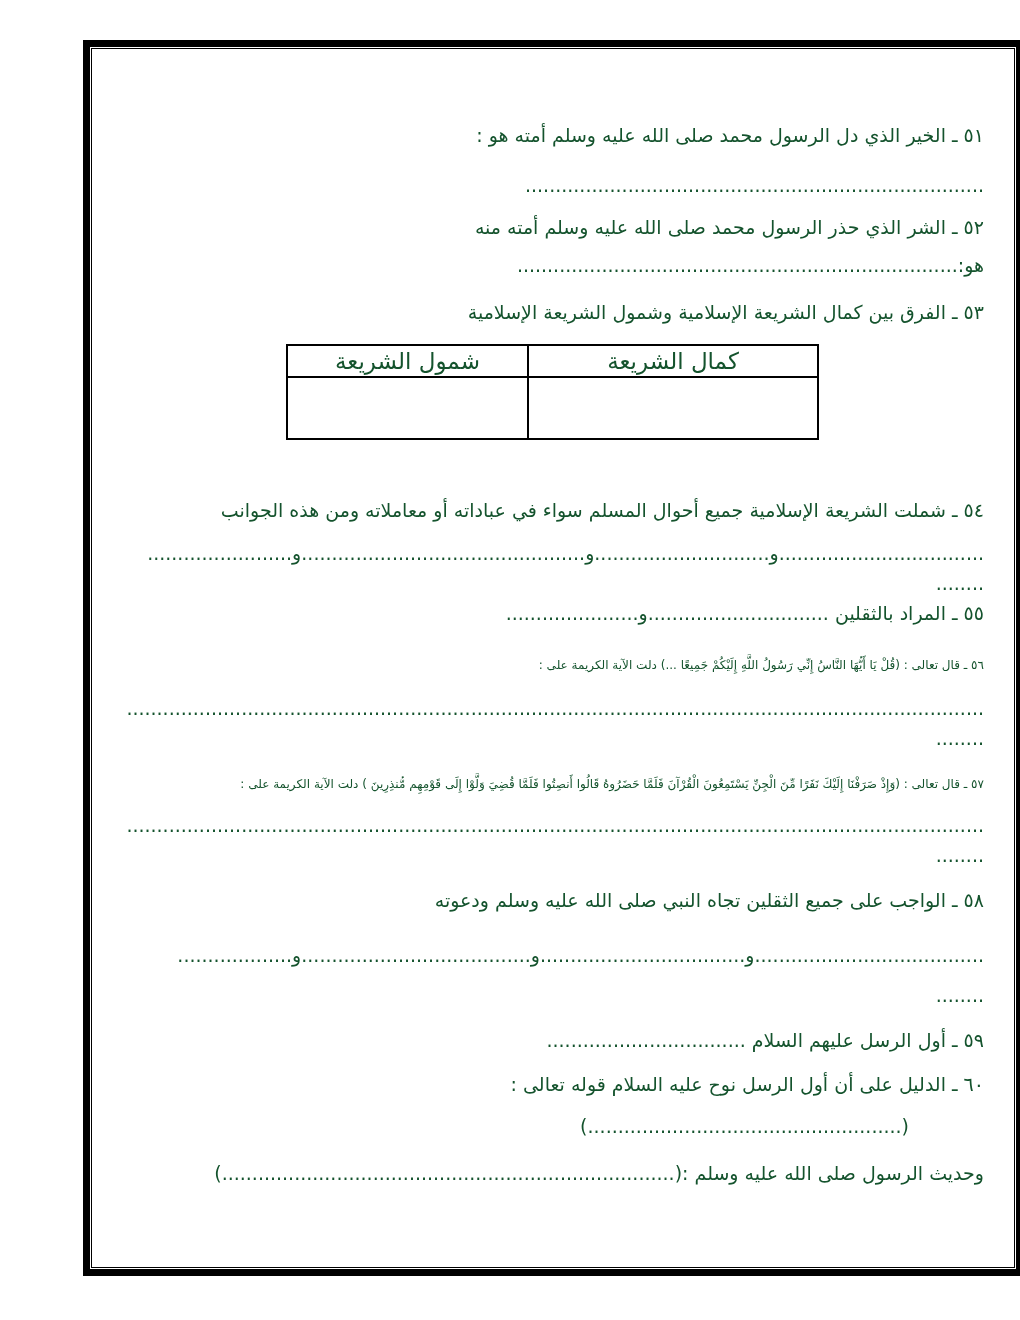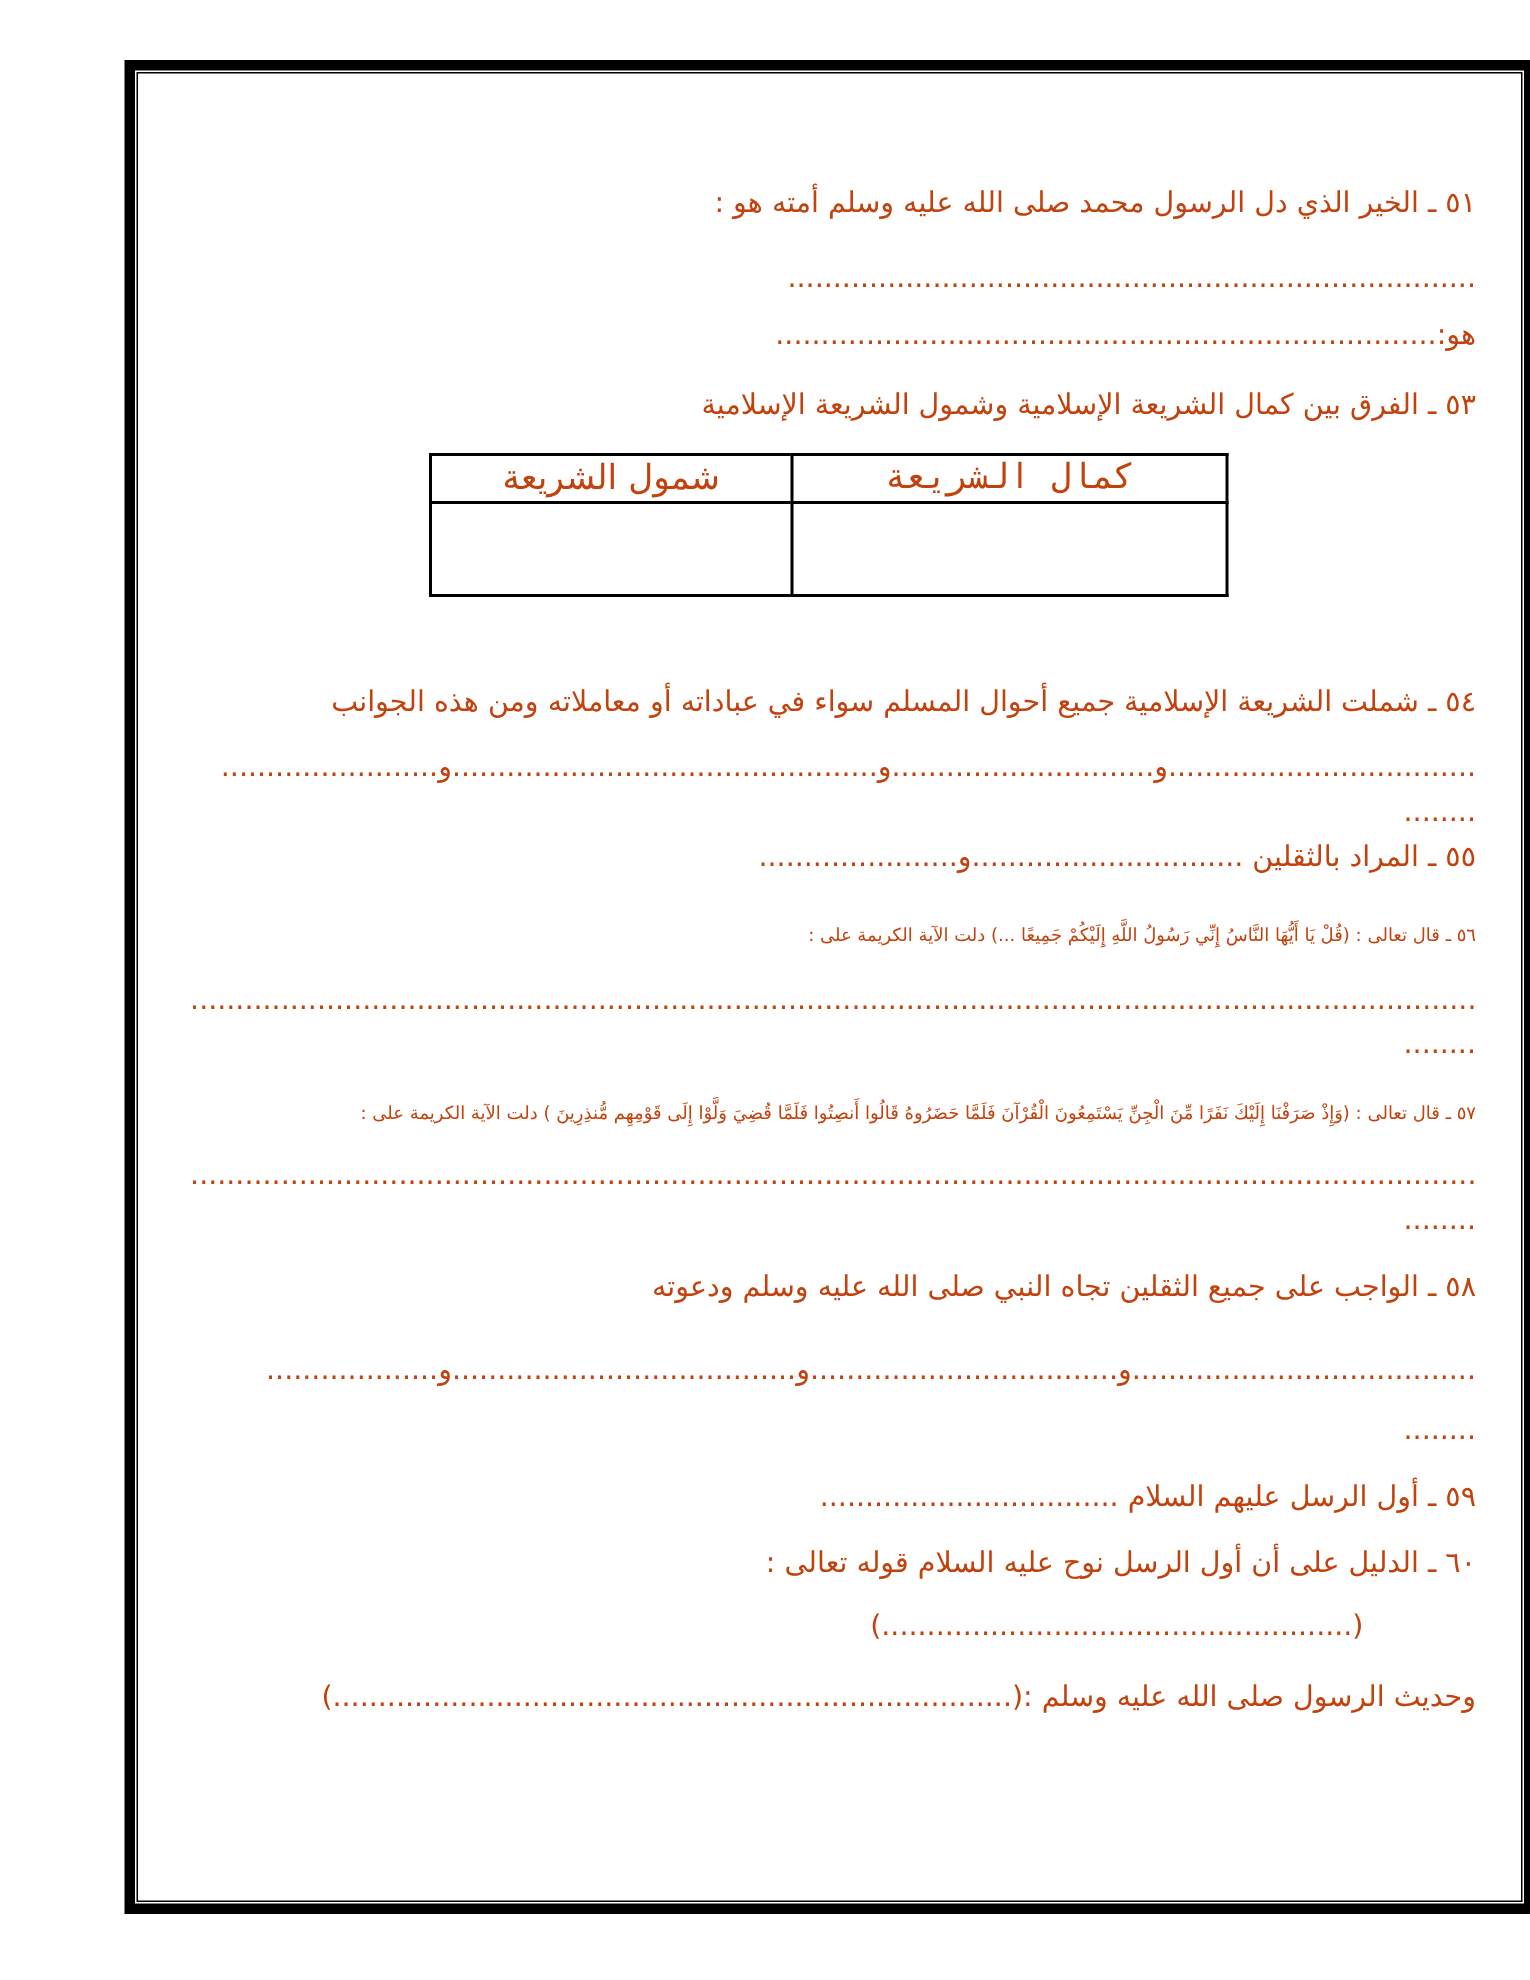--- a/index.html
+++ b/index.html
@@ -3,21 +3,21 @@
 <meta charset="utf-8">
 <style>
   * { box-sizing: border-box; }
   html, body { margin: 0; padding: 0; background: #ffffff; }
   .page {
     position: relative;
     width: 977px;
     height: 1320px;
     background: #ffffff;
     font-family: "DejaVu Sans", sans-serif;
-    color: #c2410c;
+    color: #14532d;
   }
   .frame-outer {
     position: absolute;
     left: 40px; top: 40px;
     width: 940px; height: 1236px;
     border: 7px solid #000000;
   }
   .frame-inner {
     position: absolute;
     inset: 1px;
@@ -49,21 +49,21 @@
     table-layout: fixed;
   }
   .cmp-table td {
     border: 2px solid #000000;
     text-align: center;
     vertical-align: middle;
     padding: 0;
   }
   .cmp-table .hdr-row td { height: 31px; font-size: 23px; }
   .cmp-table .body-row td { height: 62px; }
-  .col-kamal { width: 290px; font-family: Liberation Mono, monospace; }
+  .col-kamal { width: 290px; }
   .col-shumul { width: 241px; }
   .mt20 { margin-top: 20px; }
   .mt12 { margin-top: 12px; }
   .mt8  { margin-top: 8px; }
   .mt17 { margin-top: 17px; }
   .mt55 { margin-top: 55px; }
   .mt13 { margin-top: 13px; }
   .mt0  { margin-top: 0; }
   .mt22 { }
   .mt11 { margin-top: 11px; }
@@ -79,20 +79,21 @@
 <body>
 
 <div class="page">
   <div class="frame-outer">
     <div class="frame-inner">
       <div class="content">
 
         <p class="q-line">٥١ ـ الخير الذي دل الرسول محمد صلى الله عليه وسلم أمته هو :</p>
         <p class="q-line dots-fill mt20 q51-dots">............................................................................</p>
 
+        <p class="q-line mt12">٥٢ ـ الشر الذي حذر الرسول محمد صلى الله عليه وسلم أمته منه</p>
         <p class="q-line dots-fill mt8">هو:.........................................................................</p>
 
         <p class="q-line mt17">٥٣ ـ الفرق بين كمال الشريعة الإسلامية وشمول الشريعة الإسلامية</p>
 
         <table class="cmp-table">
           <tbody>
               <tr class="hdr-row">
             <td class="col-kamal">كمال الشريعة</td>
             <td class="col-shumul">شمول الشريعة</td>
           </tr>

